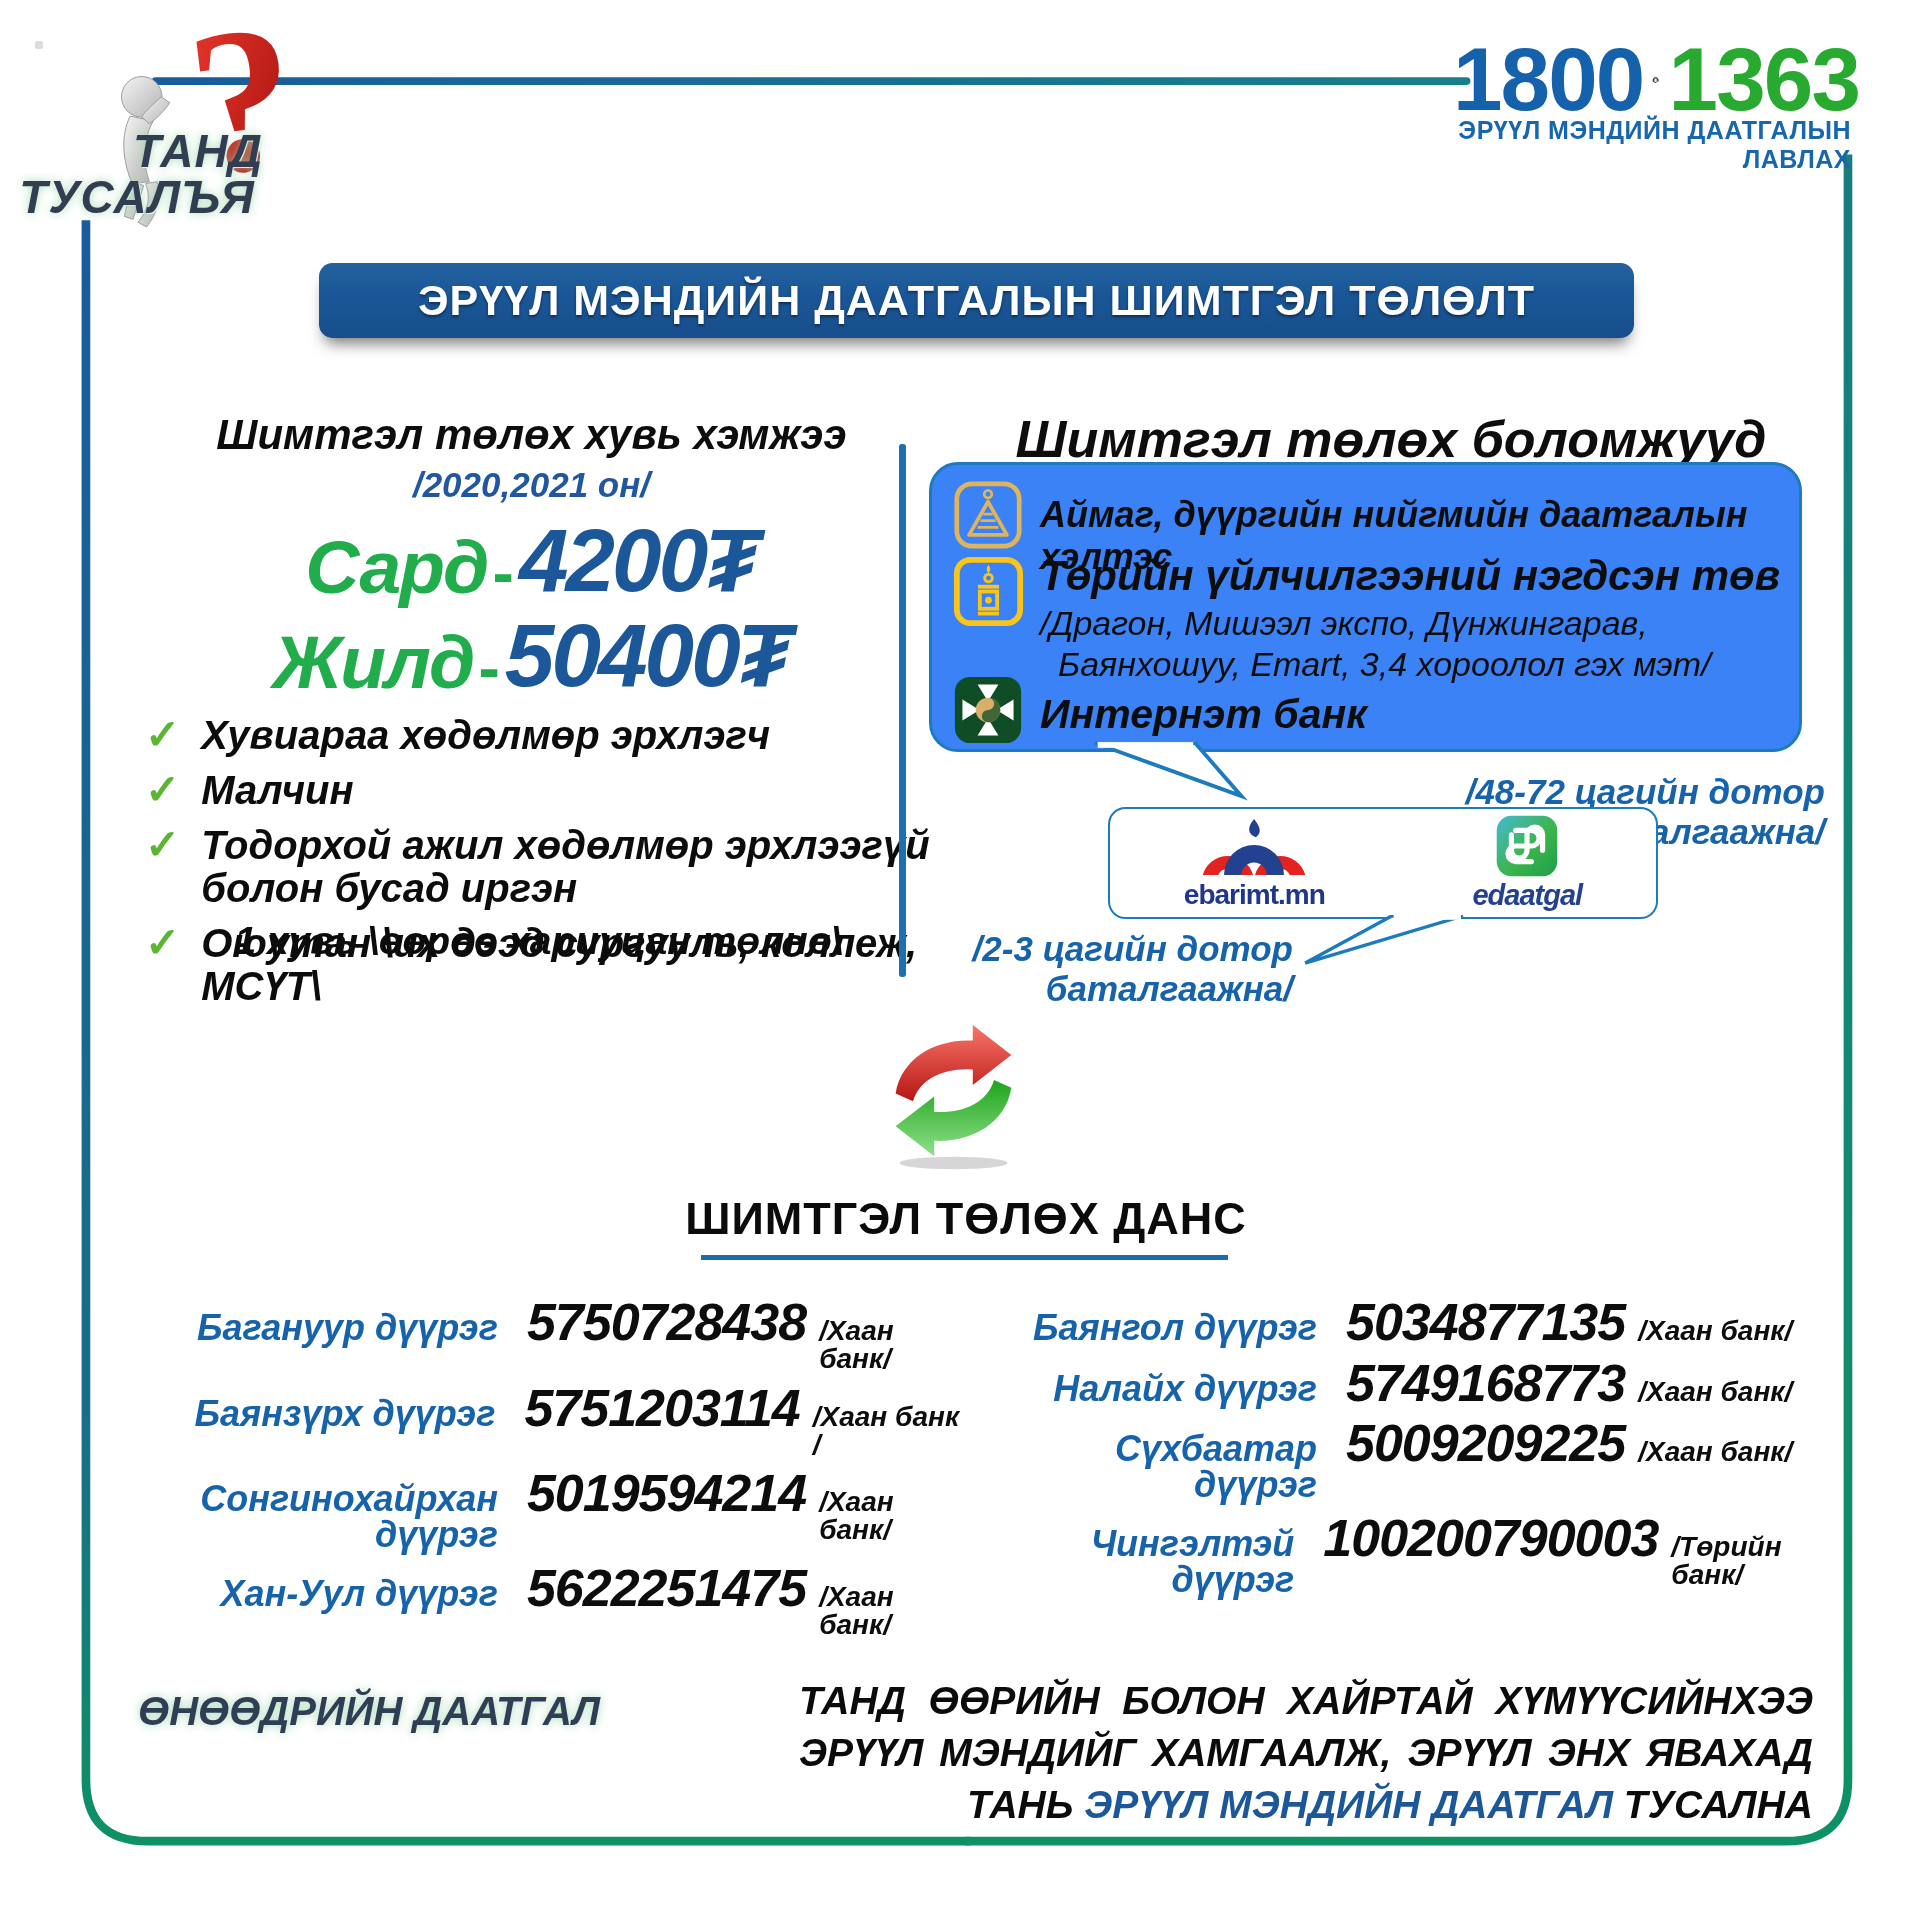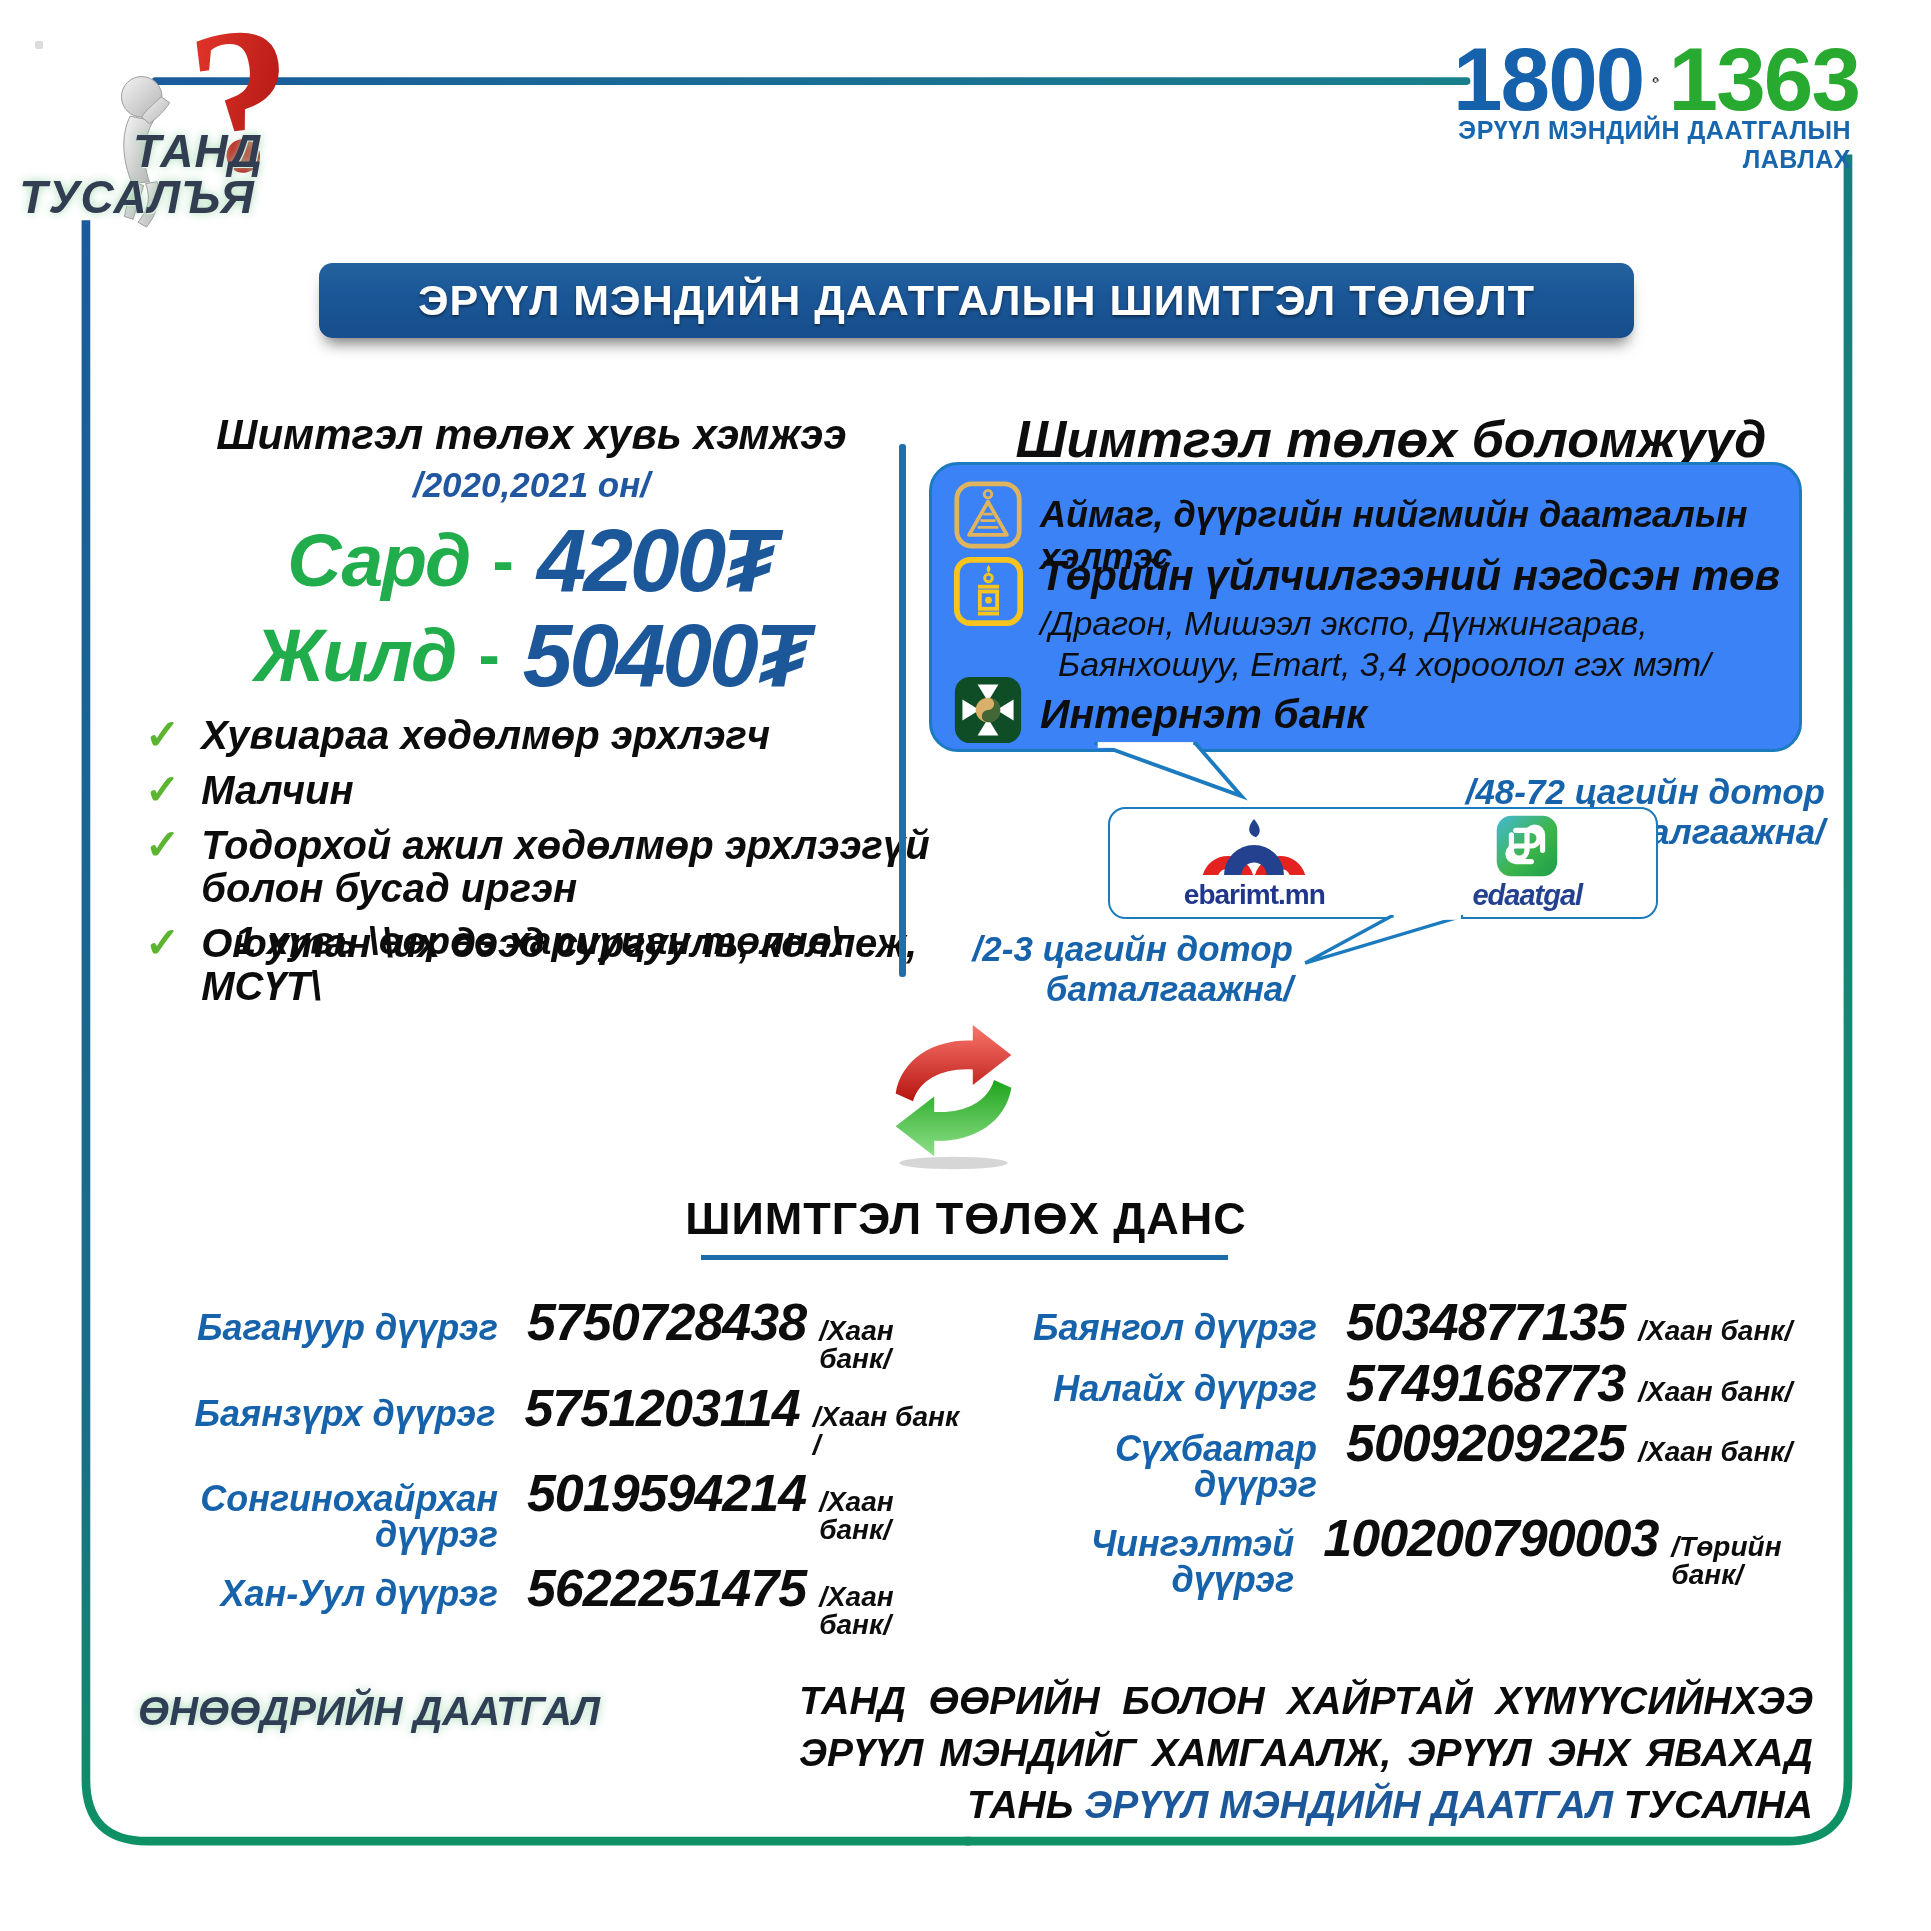--- a/index.html
+++ b/index.html
@@ -34,21 +34,21 @@
     box-shadow:0 11.6px 15.4px -6.8px rgba(0,0,0,.55);}
   #title-banner span{color:#fff;font-size:43px;font-weight:800;letter-spacing:1px;
     text-shadow:0 1.9px 2.9px rgba(0,0,0,.45);}
 
   
   #rates-heading{left:126px;top:411px;width:811px;text-align:center;
     font-size:42px;font-weight:800;font-style:italic;color:#0d0d0d;}
   #rates-years{left:126px;top:465px;width:811px;text-align:center;
     font-size:35px;font-weight:700;font-style:italic;color:#2057a0;}
   #rate-lines{left:145px;top:516px;width:772px;}
-  .rate-line{display:flex;justify-content:center;align-items:center;gap:23px;line-height:1;}
+  .rate-line{display:flex;justify-content:center;align-items:flex-end;gap:5px;line-height:1;}
   .rate-line+.rate-line{margin-top:5.8px;}
   .rate-label{font-size:75px;font-weight:700;font-style:italic;color:#21ad4b;letter-spacing:-1.9px;}
   .rate-dash{font-size:64px;font-weight:700;color:#21ad4b;}
   .rate-value{font-size:89px;font-weight:700;font-style:italic;color:#1b5799;letter-spacing:-2.9px;}
 
   #checklist{left:145px;top:714px;width:787px;}
   .check-item{display:flex;gap:21px;margin-bottom:11.6px;align-items:flex-start;}
   .check-mark{font-size:42px;font-weight:900;color:#5cb531;line-height:1;flex:0 0 auto;}
   .check-text{font-size:40px;font-weight:700;font-style:italic;color:#0c0c0c;line-height:1.08;}
   #rates-note{left:145px;top:919px;width:787px;text-align:center;

